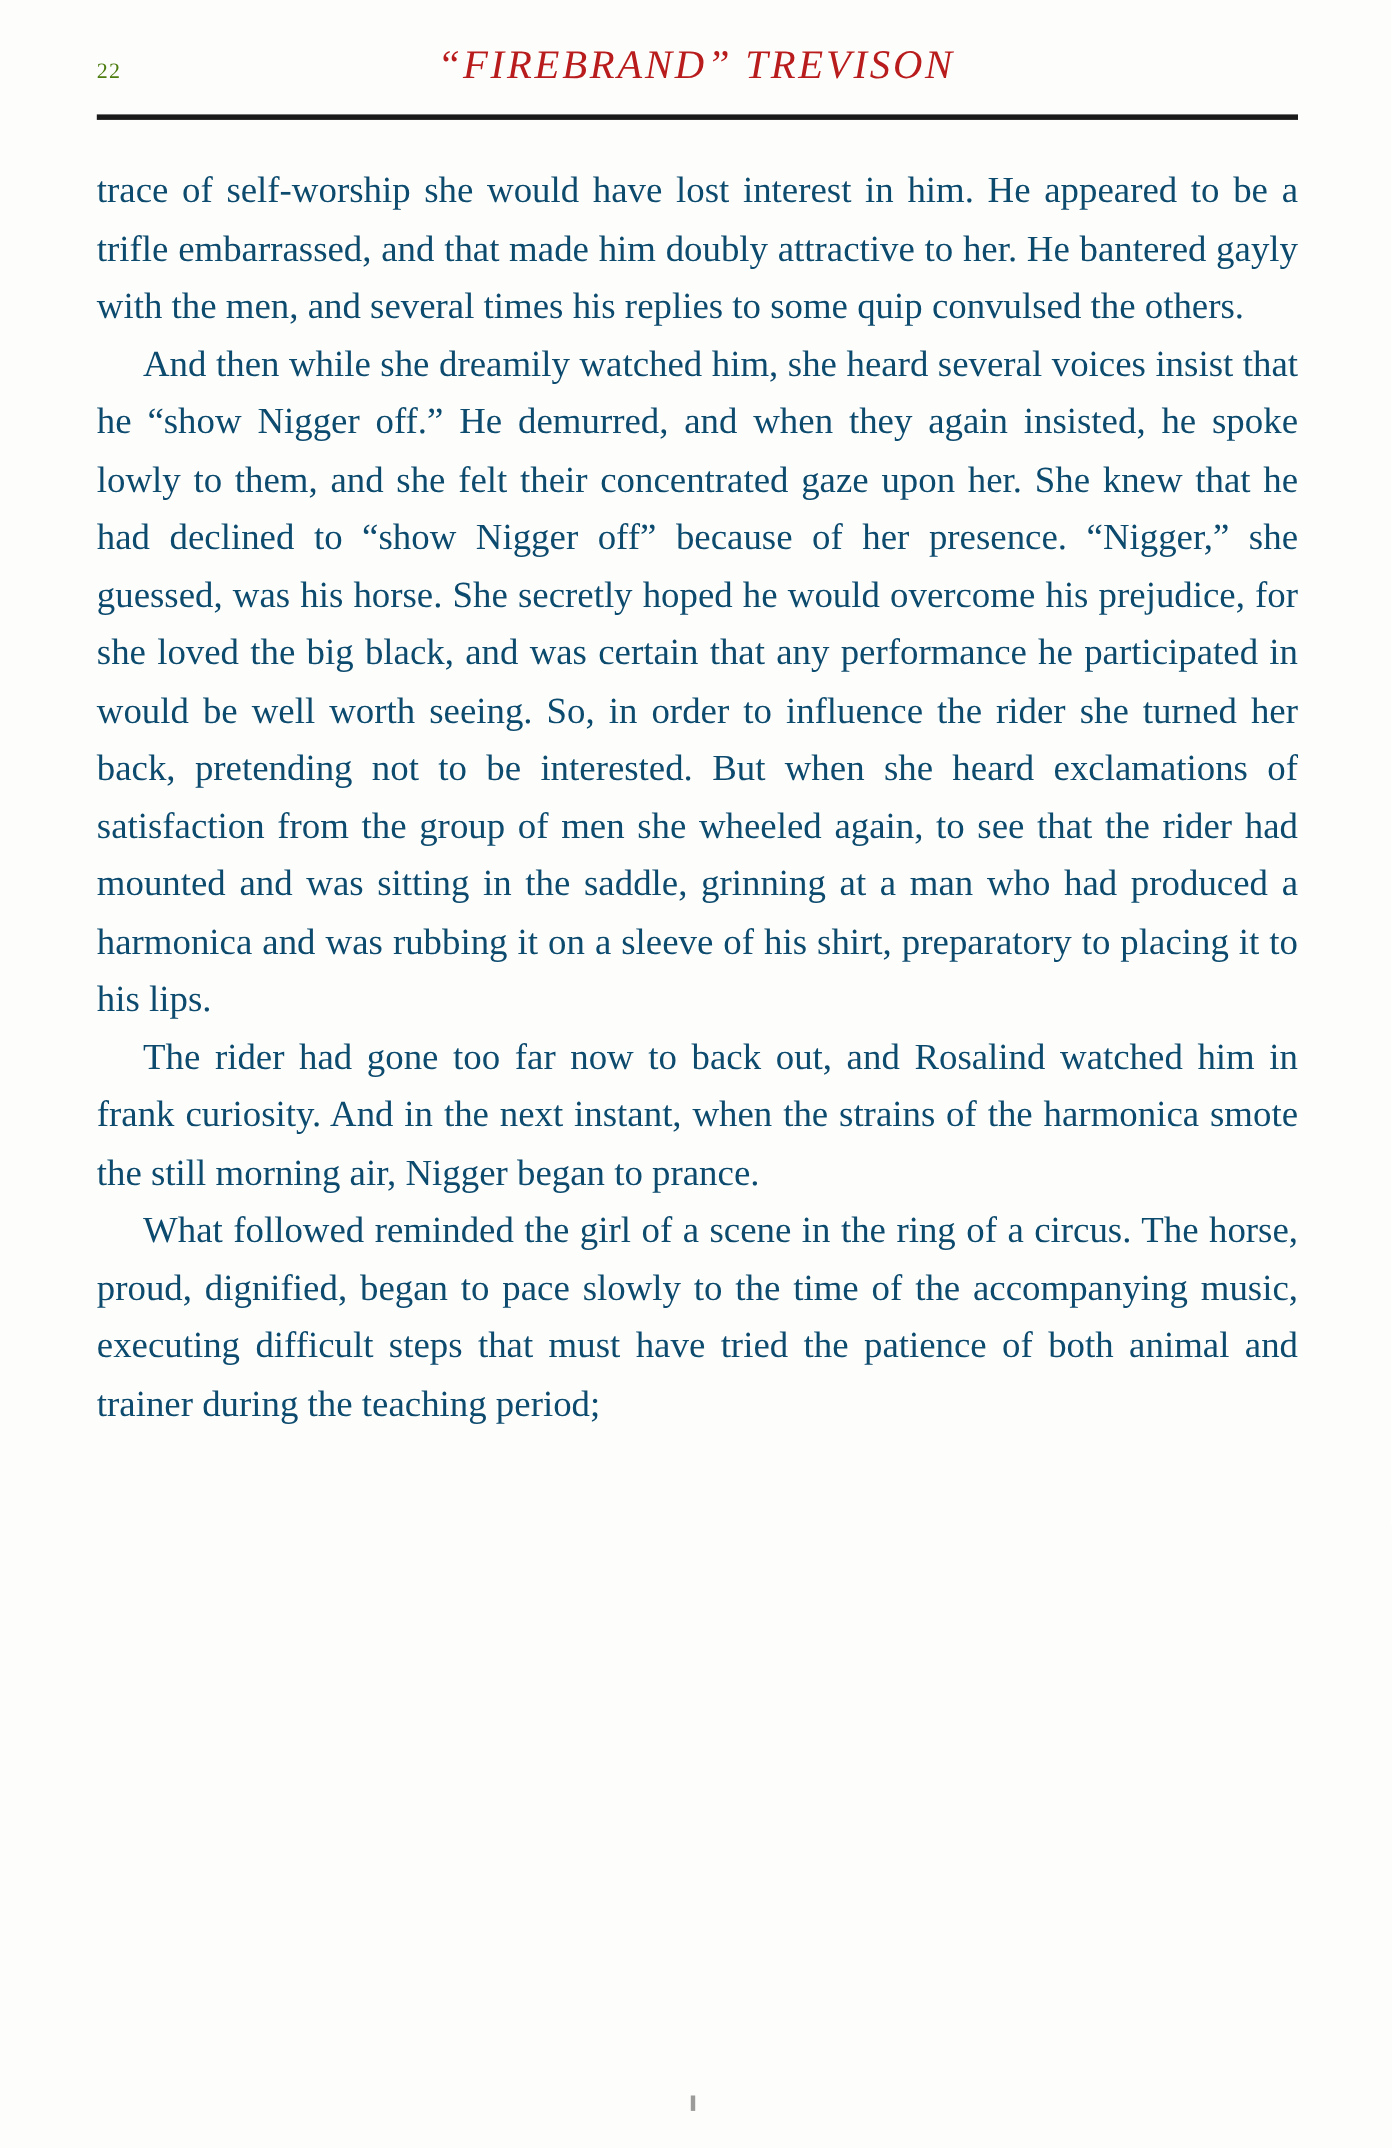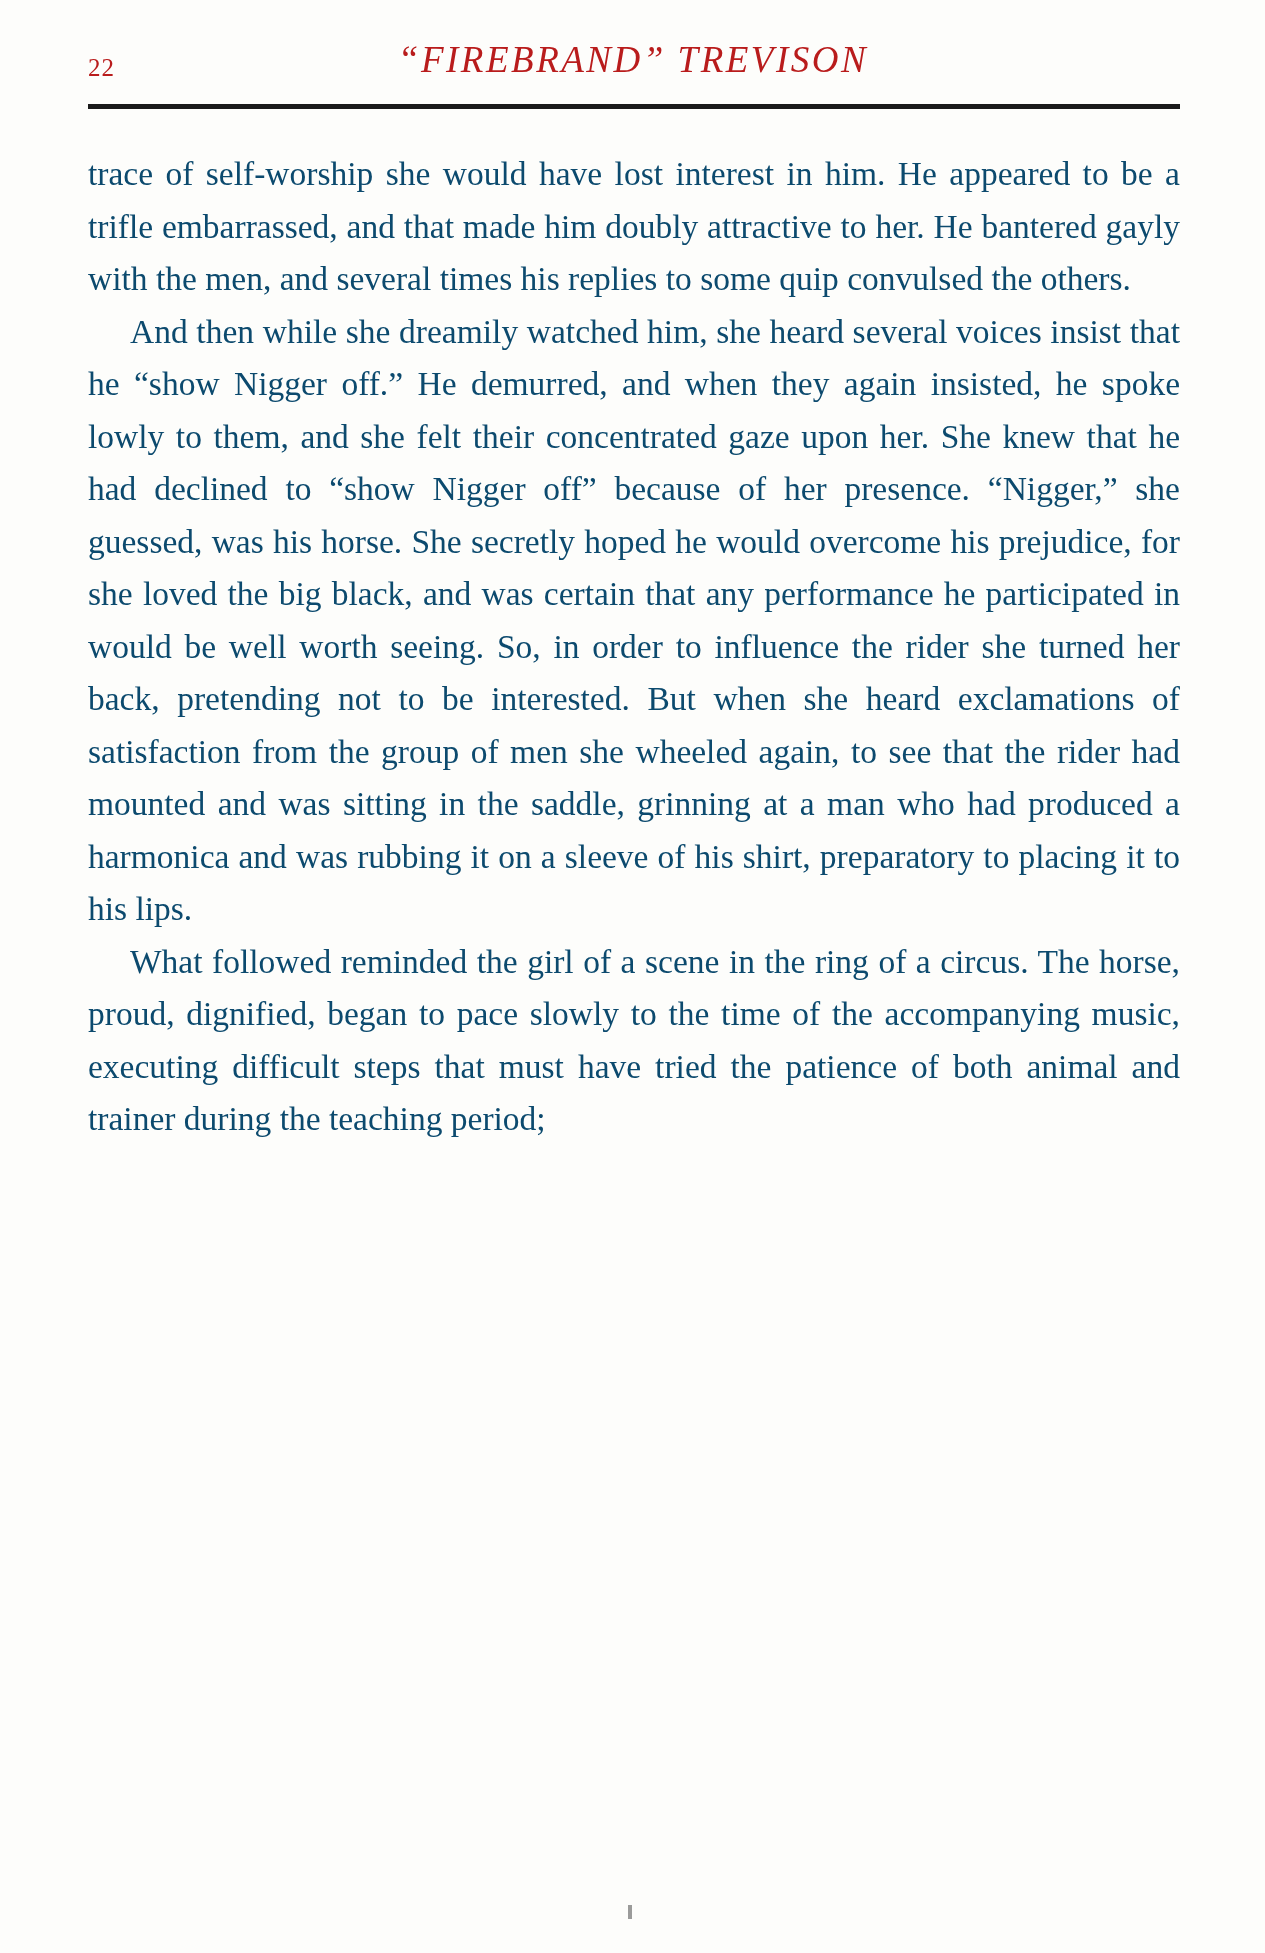--- a/index.html
+++ b/index.html
@@ -27,24 +27,24 @@
     position: absolute;
     left: 88px;
     top: 38px;
     width: 1090px;
     height: 58px;
   }
   .folio {
     position: absolute;
     left: 0;
     top: 16px;
-    font-size: 25px;
+    font-size: 20px;
     letter-spacing: 1px;
     font-family: "Liberation Serif", serif;
-    color: #b91c1c;
+    color: #4d7c0f;
   }
   .running-head {
     position: absolute;
     left: 0;
     top: 0;
     width: 1090px;
     text-align: center;
     font-size: 37px;
     font-style: italic;
     font-weight: normal;
@@ -95,18 +95,19 @@
   <div class="header">
     <span class="folio">22</span>
     <span class="running-head">“FIREBRAND” TREVISON</span>
   </div>
 
   <div class="rule"></div>
 
   <div class="body-text">
     <p>trace of self-worship she would have lost interest in him.  He appeared to be a trifle embarrassed, and that made him doubly attractive to her.  He bantered gayly with the men, and several times his replies to some quip convulsed the others.</p>
     <p class="indent">And then while she dreamily watched him, she heard several voices insist that he “show Nigger off.”  He demurred, and when they again insisted, he spoke lowly to them, and she felt their concentrated gaze upon her.  She knew that he had declined to “show Nigger off” because of her presence.  “Nigger,” she guessed, was his horse.  She secretly hoped he would overcome his prejudice, for she loved the big black, and was certain that any performance he participated in would be well worth seeing.  So, in order to influence the rider she turned her back, pretending not to be interested.  But when she heard exclamations of satisfaction from the group of men she wheeled again, to see that the rider had mounted and was sitting in the saddle, grinning at a man who had produced a harmonica and was rubbing it on a sleeve of his shirt, preparatory to placing it to his lips.</p>
+    <p class="indent">The rider had gone too far now to back out, and Rosalind watched him in frank curiosity.  And in the next instant, when the strains of the harmonica smote the still morning air, Nigger began to prance.</p>
     <p class="indent">What followed reminded the girl of a scene in the ring of a circus.  The horse, proud, dignified, began to pace slowly to the time of the accompanying music, executing difficult steps that must have tried the patience of both animal and trainer during the teaching period;</p>
   </div>
 
   <div class="bottom-mark"></div>
 
 </div>
 
 </body></html>

